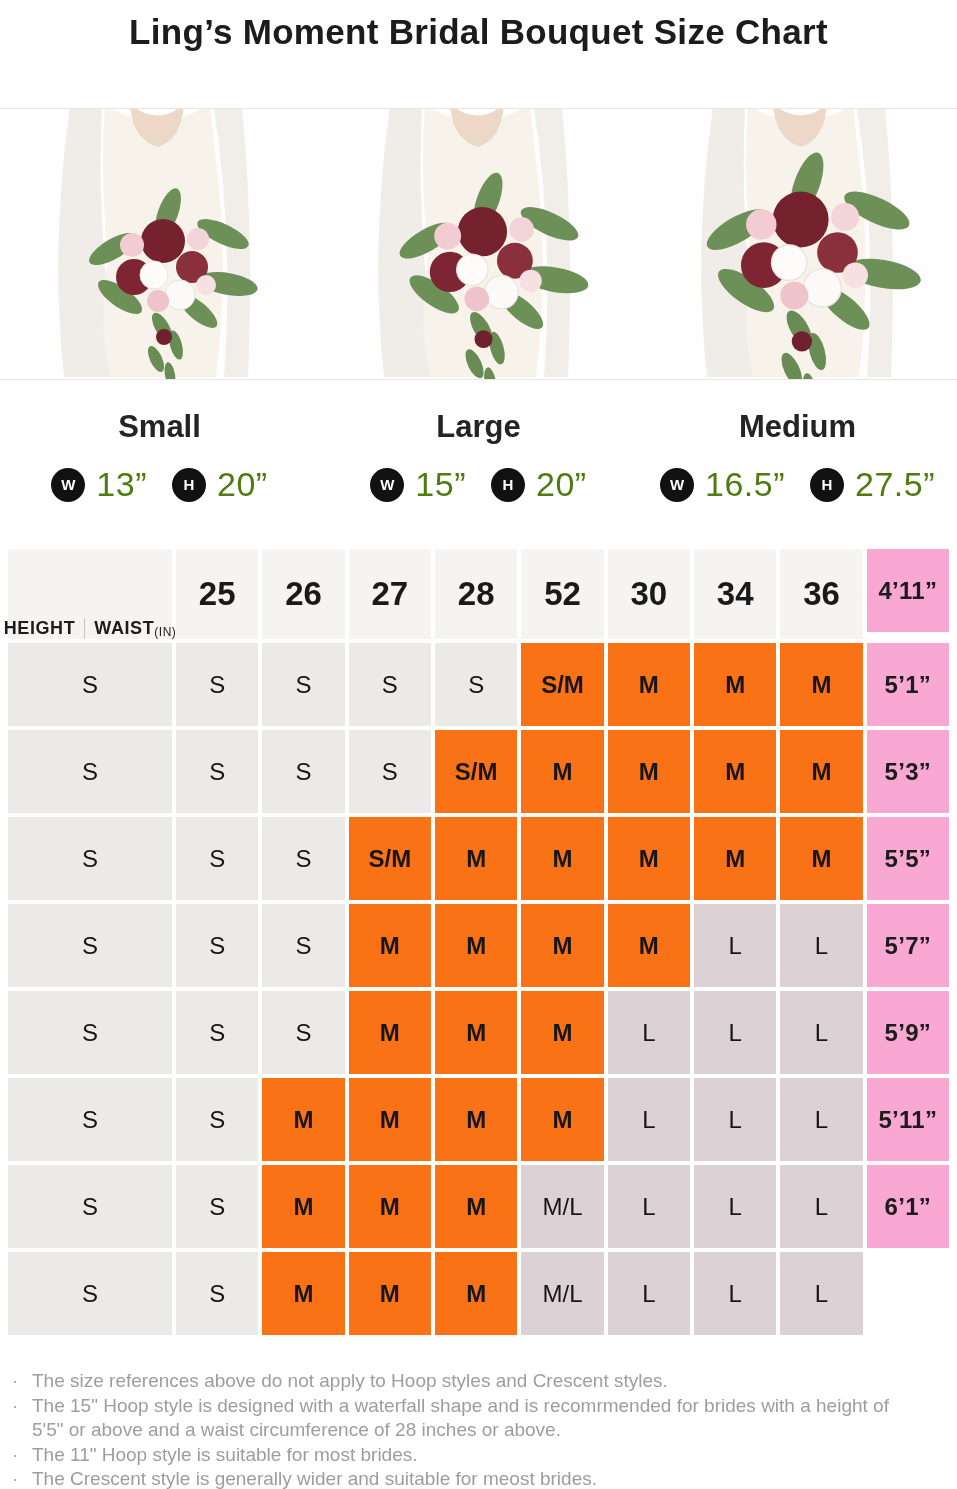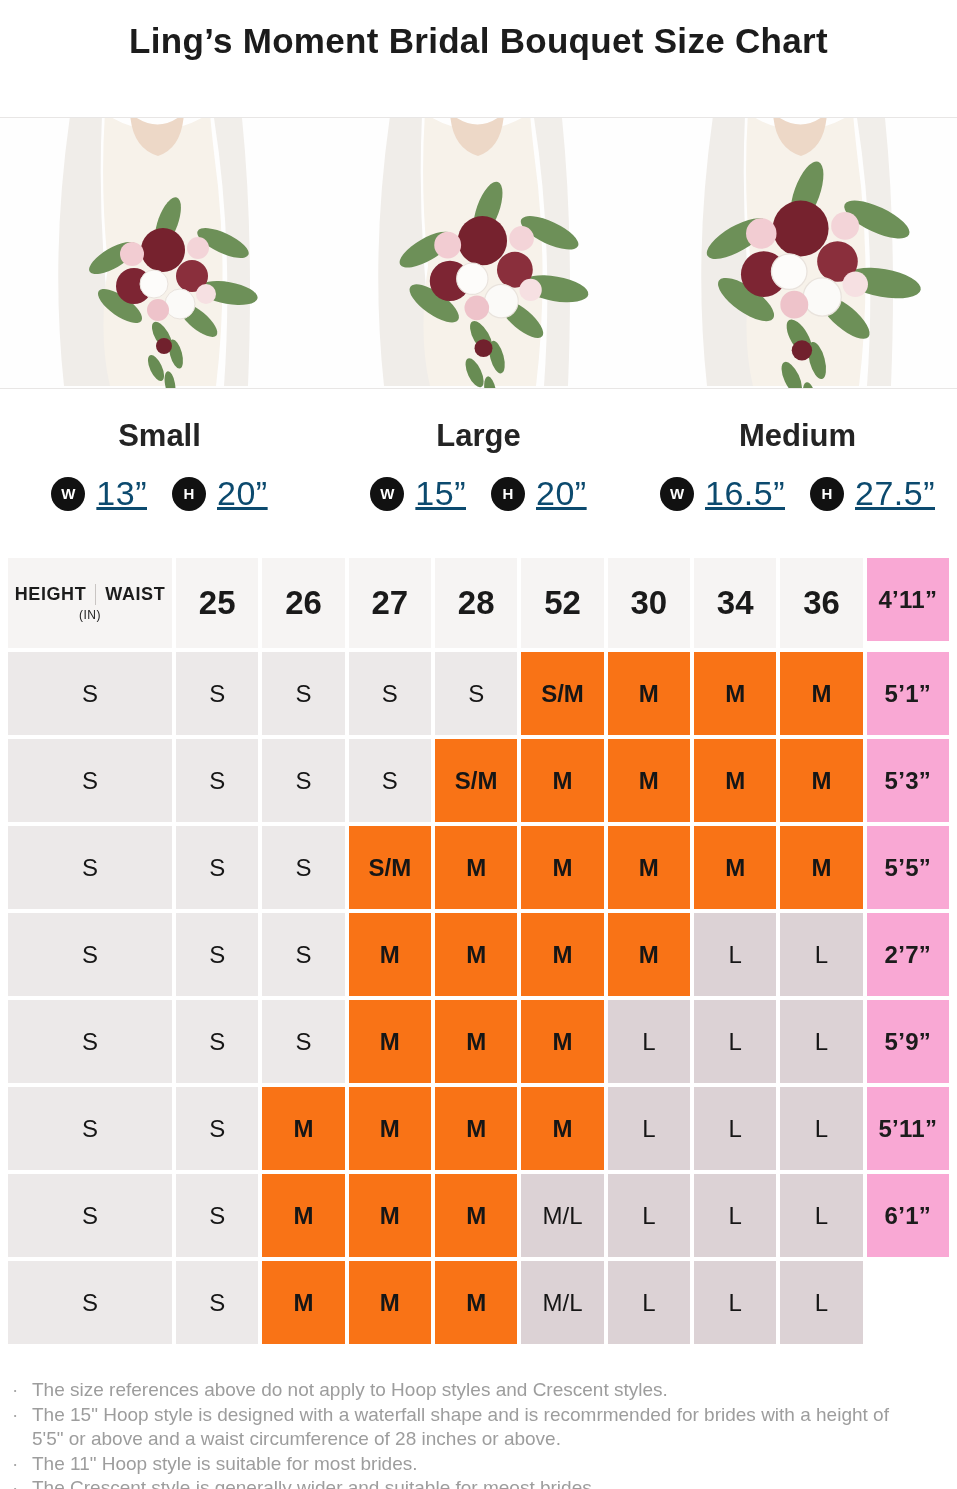--- a/index.html
+++ b/index.html
@@ -4,21 +4,21 @@
 <style>
   * { box-sizing: border-box; margin: 0; padding: 0; }
   html, body { width: 957px; background: #ffffff; }
   body {
     height: 1489px;
     overflow: hidden;
     font-family: "Liberation Sans", sans-serif;
     color: #1c1c1c;
   }
   .title {
-    padding-top: 21px;
+    padding-top: 12px;
     text-align: center;
     font-size: 35px;
     font-weight: 700;
     color: #1c1c1c;
     letter-spacing: 0.3px;
   }
   .photos {
     margin-top: 56px;
     height: 272px;
     border-top: 1px solid #e8e6e5;
@@ -50,41 +50,40 @@
     font-size: 15px;
     font-weight: 700;
     display: inline-flex;
     align-items: center;
     justify-content: center;
     flex: 0 0 auto;
   }
   .measure-value {
     font-size: 34px;
     font-weight: 400;
-    color: #0c4a6e;
+    color: #4d7c0f;
     letter-spacing: 0.5px;
-    text-decoration: underline;
   }
   .measure-value.h { margin-right: 14px; }
   .grid {
     margin: 45px 8px 0 8px;
     width: 941px;
     display: grid;
     grid-template-columns: 164px repeat(9, 1fr);
     gap: 4px;
   }
   .cell {
     display: flex;
     align-items: center;
     justify-content: center;
     text-align: center;
   }
   .corner, .head { background: #f6f4f3; height: 90px; }
   .head { font-size: 33px; font-weight: 700; color: #1a1a1a; }
-  .corner { flex-direction: column; }
+  .corner { flex-direction: row; align-items: flex-end; }
   .corner-top { display: flex; align-items: center; font-size: 18px; font-weight: 700; letter-spacing: 0.6px; }
   .vbar { width: 1px; height: 21px; background: #c9c5c3; margin: 0 9px; }
   .corner-unit { font-size: 12px; font-weight: 400; margin-top: 3px; letter-spacing: 0.5px; }
   .rowlabel { background: #f9a8d4; height: 83px; font-size: 24px; font-weight: 700; letter-spacing: 0.3px; }
   .val { height: 83px; font-size: 24px; font-weight: 500; color: #161616; }
   .val.s { background: #ece9e9; }
   .val.m { background: #f97316; font-weight: bold; }
   .val.l { background: #dcd2d5; }
   .notes {
     list-style: none;
@@ -240,21 +239,21 @@
       <div class="cell rowlabel">5’5”</div>
       <div class="cell val s">S</div>
       <div class="cell val s">S</div>
       <div class="cell val s">S</div>
       <div class="cell val m">M</div>
       <div class="cell val m">M</div>
       <div class="cell val m">M</div>
       <div class="cell val m">M</div>
       <div class="cell val l">L</div>
       <div class="cell val l">L</div>
-      <div class="cell rowlabel">2’7”</div>
+      <div class="cell rowlabel">5’7”</div>
       <div class="cell val s">S</div>
       <div class="cell val s">S</div>
       <div class="cell val s">S</div>
       <div class="cell val m">M</div>
       <div class="cell val m">M</div>
       <div class="cell val m">M</div>
       <div class="cell val l">L</div>
       <div class="cell val l">L</div>
       <div class="cell val l">L</div>
       <div class="cell rowlabel">5’9”</div>

